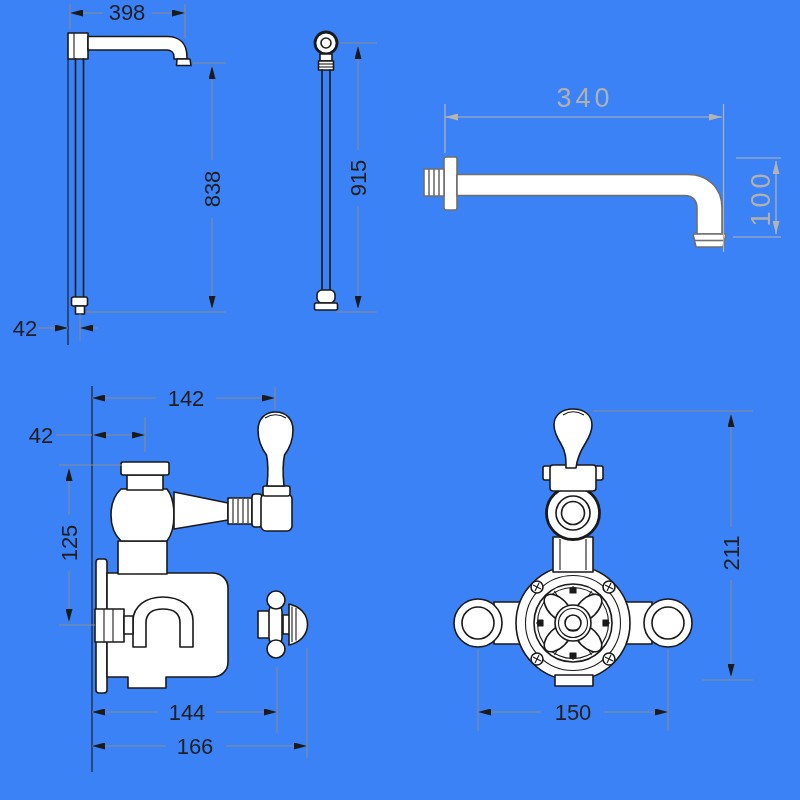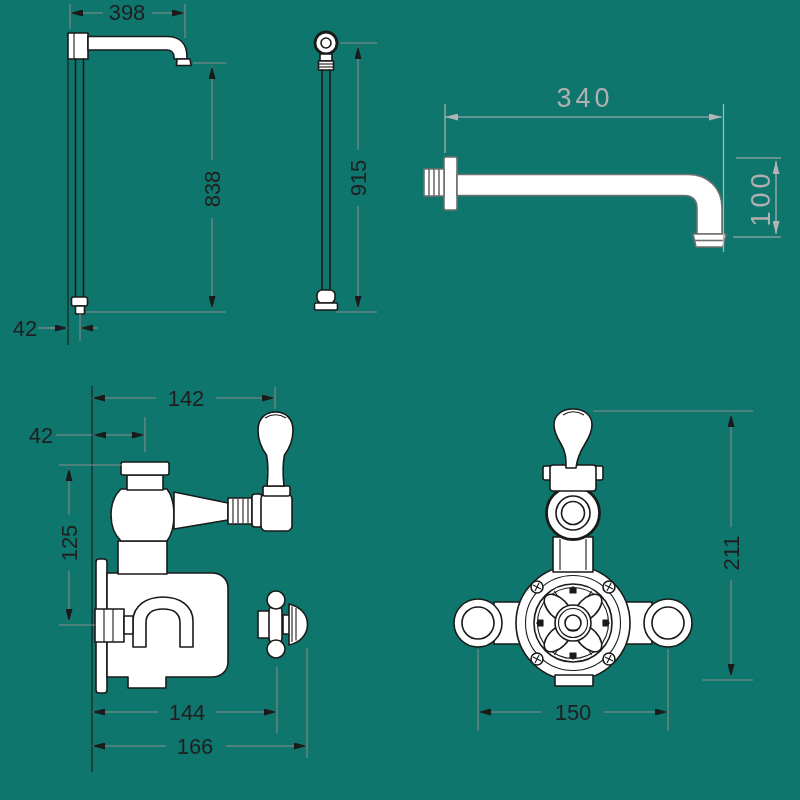--- a/index.html
+++ b/index.html
@@ -1,16 +1,16 @@
 <!DOCTYPE html>
 <html><head>
 <meta charset="utf-8">
 <style>
   html,body{margin:0;padding:0;background:#ffffff;}
-  .stage{position:relative;width:800px;height:800px;background:#0f766e;overflow:hidden;}
+  .stage{position:relative;width:800px;height:800px;background:#3b82f6;overflow:hidden;}
   svg{display:block;}
   
   .ln   {fill:none;stroke:#1a1a1a;stroke-width:1.6;stroke-linejoin:round;stroke-linecap:round;}
   .lnf  {fill:#ffffff;stroke:#1a1a1a;stroke-width:1.6;stroke-linejoin:round;}
   .lnt  {fill:none;stroke:#1a1a1a;stroke-width:1.1;stroke-linejoin:round;}
   .heavy{stroke-width:2.8;}
   
   .dim  {fill:none;stroke:#8c8c8c;stroke-width:1.05;}
   
   .gln  {fill:none;stroke:#6f6f6f;stroke-width:1.6;stroke-linejoin:round;}

